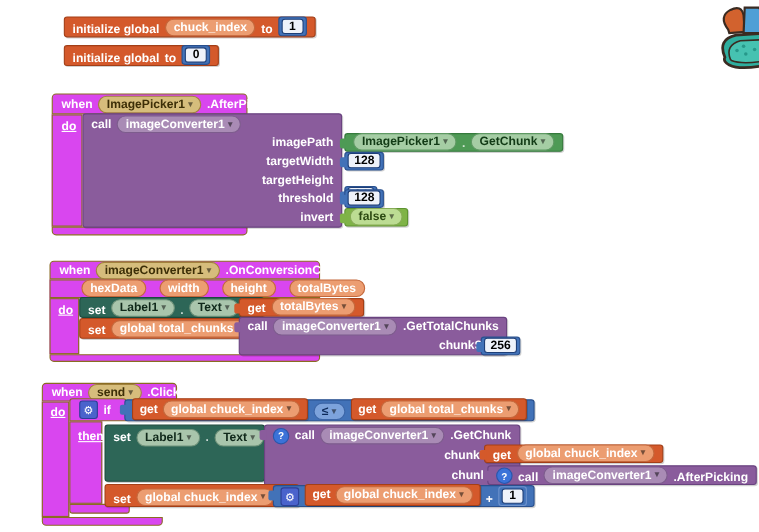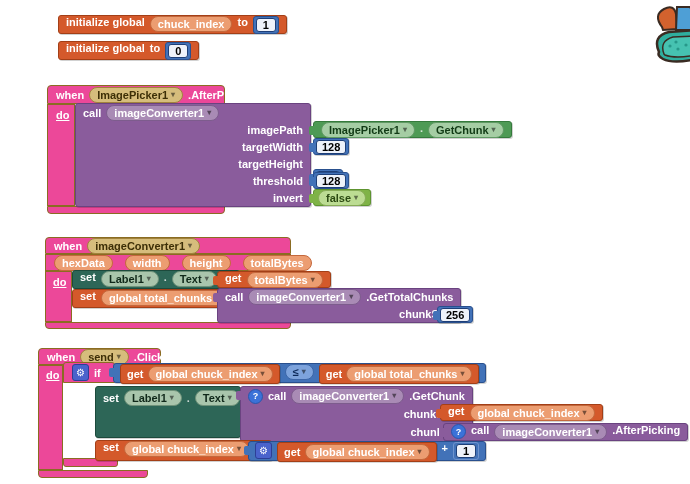--- a/index.html
+++ b/index.html
@@ -3,32 +3,32 @@
 <meta charset="utf-8">
 <style>
   html,body{margin:0;padding:0;}
   body{width:690px;height:484px;overflow:hidden;background:#ffffff;
        font-family:"Liberation Sans",sans-serif;position:relative;}
   .stage{position:absolute;left:0;top:0;width:690px;height:484px;}
   .grp{position:absolute;}
   .t{font:bold 11px "Liberation Sans",sans-serif;color:#fff;white-space:nowrap;}
   .dim{color:rgba(255,255,255,.75);}
   
-  .vblk{position:absolute;display:inline-flex;align-items:flex-start;gap:5px;
+  .vblk{position:absolute;display:inline-flex;align-items:flex-end;gap:5px;
         padding:0 7px;border-radius:3px;box-sizing:border-box;
         box-shadow:1px 1px 0 rgba(0,0,0,.18);white-space:nowrap;}
   .iblk{display:inline-flex;align-items:center;gap:4px;padding:1px 6px;border-radius:3px;
         box-shadow:1px 1px 0 rgba(0,0,0,.15);white-space:nowrap;}
   .chip{display:inline-flex;align-items:center;gap:3px;border-radius:9px;
         padding:1px 7px;font:bold 11px "Liberation Sans",sans-serif;line-height:12px;white-space:nowrap;}
   .dd{font-size:8px;color:rgba(0,0,0,.5);line-height:8px;}
   
   .orange{background:#d4592b;border:1px solid #a33f17;color:#fff;}
   .chip.o{background:#ec9d71;border:1px solid #c4683c;color:#fff;}
-  .gold{position:absolute;background:#ec4899;border:1px solid #8a6c22;box-sizing:border-box;}
+  .gold{position:absolute;background:#d946ef;border:1px solid #8a6c22;box-sizing:border-box;}
   .ghdr{display:flex;align-items:center;gap:5px;padding:0 8px;border-radius:4px 4px 0 0;}
   .chip.g{background:#d6bd7c;border:1px solid #a1823c;color:#3d2f07;}
   .pblk{position:absolute;background:#8a5c9c;border:1px solid #6a4380;border-radius:3px;
         display:flex;flex-direction:column;box-sizing:border-box;box-shadow:1px 1px 0 rgba(0,0,0,.18);}
   .prow{display:flex;align-items:center;gap:5px;padding:0 7px;flex:1;}
   .prow.rt{justify-content:flex-end;}
   .purple{background:#8a5c9c;border:1px solid #6a4380;color:#fff;}
   .chip.p{background:#a98bb5;border:1px solid #7d5c8d;color:#fff;}
   .dg{background:#2d6657;border:1px solid #1c4a3c;color:#fff;}
   .chip.sg{background:#a9c5ac;border:1px solid #6f927a;color:#10281a;}
@@ -160,22 +160,23 @@
     </div>
   </div>
 
   <div class="grp" style="left:45px;top:237px;width:420px;height:95px;">
     <div class="gold ghdr" style="left:0;top:0;width:246px;height:17px;">
       <span class="t">when</span>
       <span class="chip g">
           <span>imageConverter1</span>
           <span class="dd">▾</span>
         </span>
-    </div>
-    <div class="gold" style="left:0;top:17px;width:246px;height:17px;display:flex;align-items:center;gap:12px;padding-left:8px;">
+      <span class="t">.OnConversionComplete</span>
+    </div>
+    <div class="gold" style="left:0;top:17px;width:246px;height:17px;display:flex;align-items:flex-end;gap:12px;padding-left:28px;">
       <span class="chip o">hexData</span>
       <span class="chip o">width</span>
       <span class="chip o">height</span>
       <span class="chip o">totalBytes</span>
     </div>
     <div class="gold" style="left:0;top:34px;width:27px;height:51px;">
       <span class="t doLbl" style="left:7px;top:4px;">do</span>
     </div>
     <div class="gold" style="left:0;top:85px;width:246px;height:7px;border-radius:0 0 4px 4px;"></div>
 
@@ -236,20 +237,23 @@
       <span class="t">.Click</span>
     </div>
     <div class="gold" style="left:0;top:17px;width:25px;height:105px;">
       <span class="t doLbl" style="left:7px;top:3px;">do</span>
     </div>
     <div class="gold" style="left:0;top:122px;width:110px;height:8px;border-radius:0 0 4px 4px;"></div>
 
     <div class="gold ghdr" style="left:25px;top:14px;width:52px;height:21px;border-radius:3px 3px 0 0;">
       <span class="gear">⚙</span>
       <span class="t">if</span>
+    </div>
+    <div class="gold" style="left:25px;top:35px;width:30px;height:75px;">
+      <span class="t doLbl" style="left:7px;top:7px;">then</span>
     </div>
     <div class="gold" style="left:25px;top:110px;width:55px;height:9px;border-radius:0 0 3px 3px;"></div>
 
     <div class="vblk bl vplug" style="left:75px;top:15px;height:20px;padding:0 6px;">
       <span class="iblk orange">
         <span class="t">get</span>
         <span class="chip o">
             <span>global chuck_index</span>
             <span class="dd">▾</span>
           </span>

